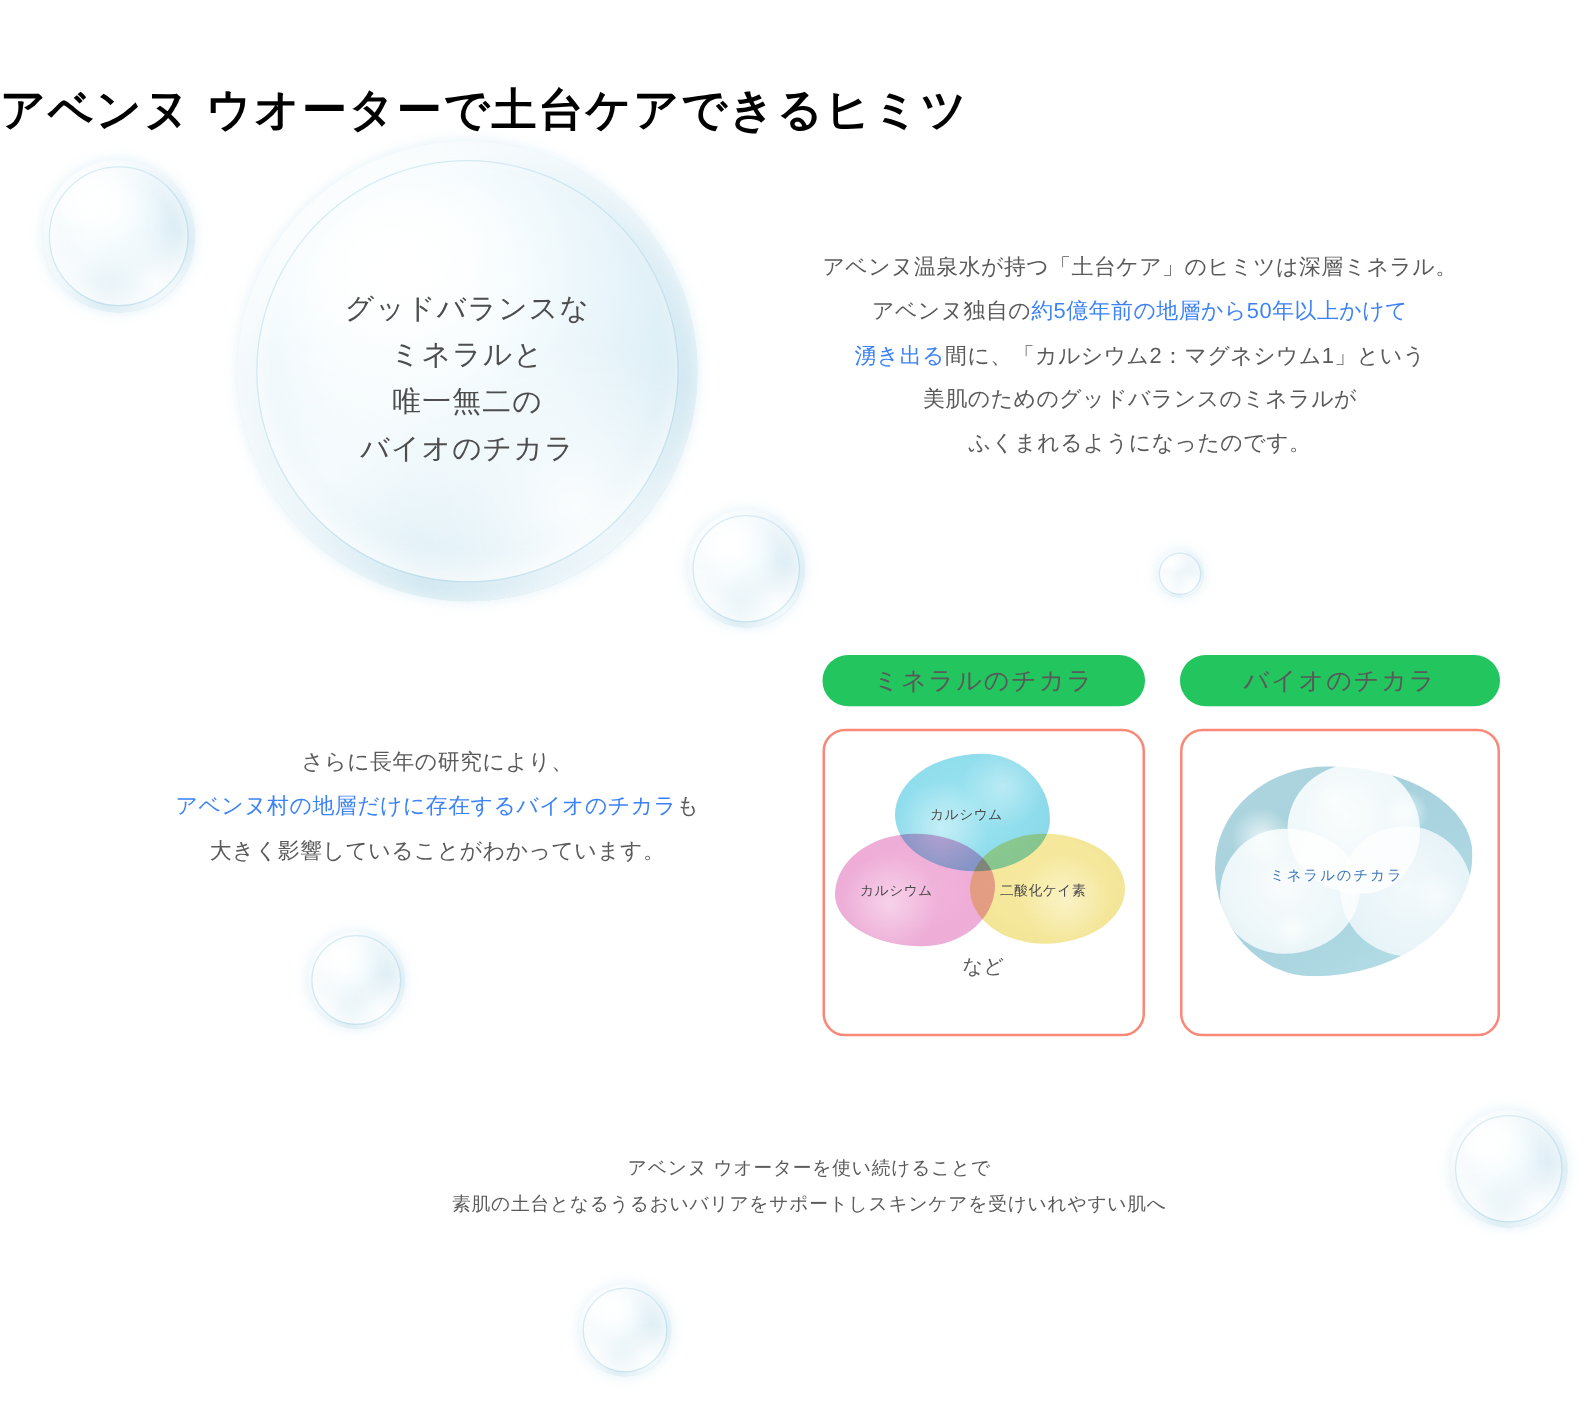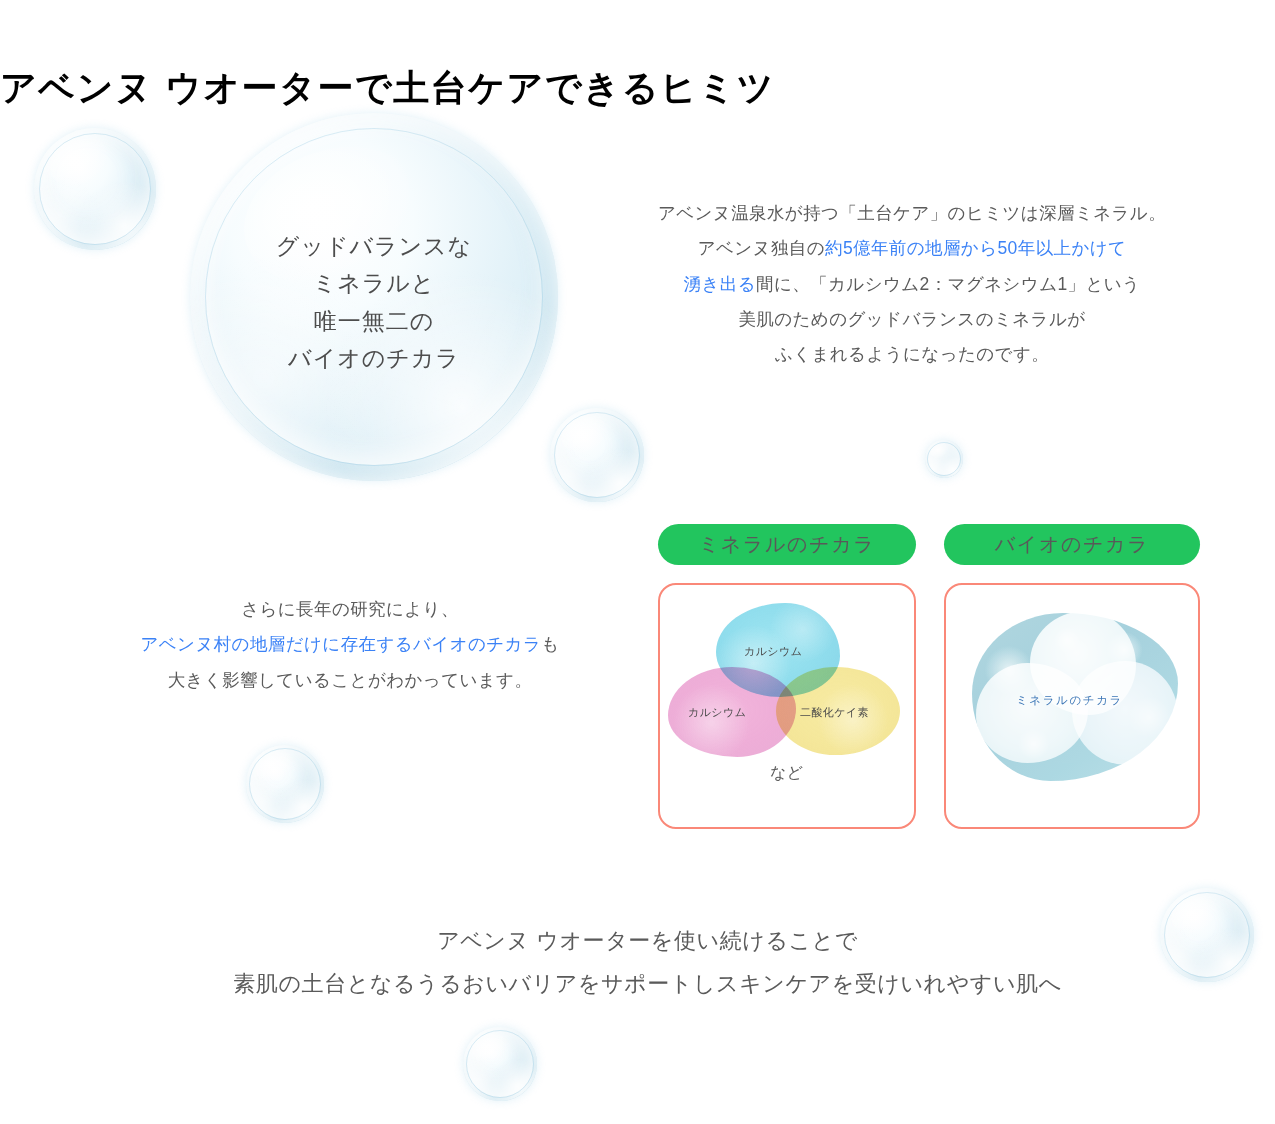--- a/index.html
+++ b/index.html
@@ -195,21 +195,21 @@
   }
   .lbl-aqua{
     position:absolute;left:70px;top:108px;z-index:8;
     font-size:11.5px;color:#3c76b6;letter-spacing:1.6px;white-space:nowrap;
   }
 
   
   .outro{
     position:absolute;left:0;right:0;top:920px;
     text-align:center;
-    font-size:22px;line-height:1.95;
+    font-size:15px;line-height:1.95;
     color:#5a5a5a;letter-spacing:0.6px;padding-left:20px;
   }
 </style>
 </head>
 <body>
 
 <div class="stage">
 
   <div class="bubble" id="bubble-tl">
       <span class="rim"></span>

